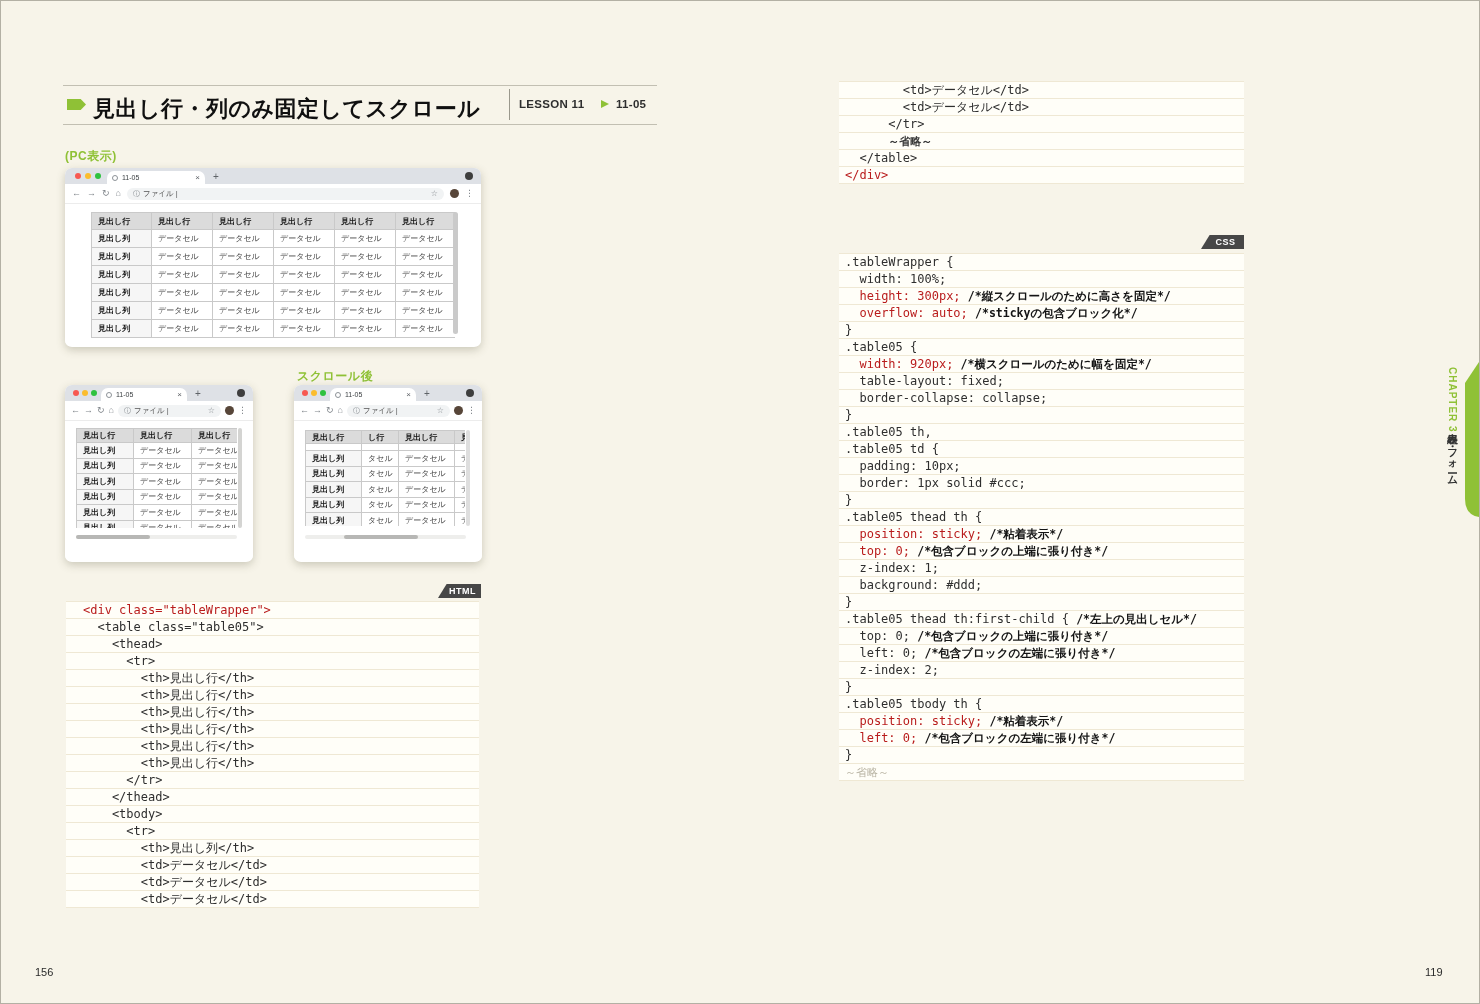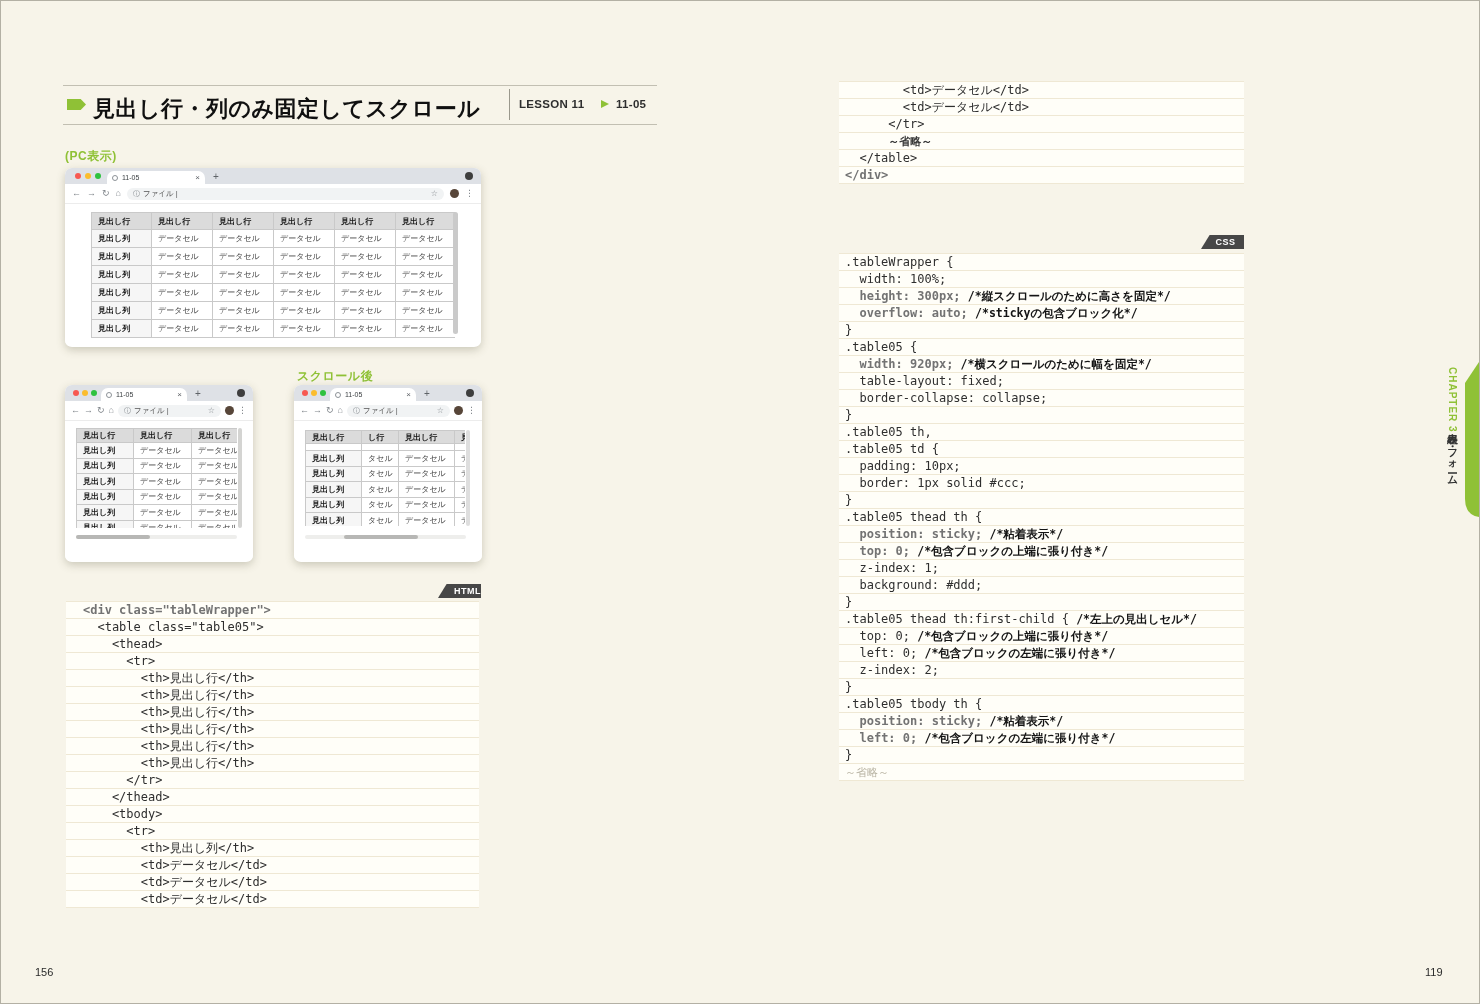--- a/index.html
+++ b/index.html
@@ -62,21 +62,21 @@
   .code-tag { position:absolute; width:43px; height:14px; background:#474747;
     clip-path:polygon(20% 0,100% 0,100% 100%,0 100%);
     color:#fff; font-size:9px; font-weight:bold; text-align:center; line-height:14px;
     letter-spacing:.5px; padding-left:6px; }
   .codeblock { position:absolute; background:#fffef8; border-top:1px solid #efe8d4; }
   .cl { height:17px; line-height:17px; border-bottom:1px solid #efe8d4; white-space:pre;
     font-family:"DejaVu Sans Mono","Liberation Mono",monospace; font-size:12px; overflow:hidden; }
   .pad17 .cl { padding-left:17px; }
   .pad6 .cl { padding-left:6px; }
   .seg-n { color:#2e2e2e; }
-  .seg-r { color:#737373; font-weight:bold; }
+  .seg-r { color:#b91c1c; font-weight:normal; }
   .seg-b { color:#141414; font-weight:bold; font-size:11.5px; }
   .seg-o { color:#3a3a3a; font-weight:bold; font-size:11px; }
   .seg-g { color:#b8b3a2; font-size:11px; }
 
   
   #chapter-tab-svg { position:absolute; }
   .vtext { position:absolute; writing-mode:vertical-rl; font-weight:bold; letter-spacing:1px; }
   #chapter-label { color:#8fc136; font-size:10px; }
   #section-label { color:#333; font-size:10.5px; }
 
@@ -373,21 +373,21 @@
               </tbody>
             </table>
           </div>
       </div>
       <div class="vscroll" style="left:172px;top:9px;width:4px;height:96px;background:#dedede;"></div>
       <div class="hscroll-track" style="left:11px;top:114px;width:161px;height:4px;"></div>
       <div class="hscroll-thumb" style="left:50px;top:114px;width:74px;height:4px;"></div>
     </div>
   </div>
 
-  <div class="code-tag" style="left:437px;top:583px;text-align:right;">HTML</div>
+  <div class="code-tag" style="left:437px;top:583px;">HTML</div>
   <div class="codeblock pad17" style="left:65px;top:600px;width:413px;">
       <div class="cl"><span class="seg-r">&lt;div class="tableWrapper"&gt;</span></div>
       <div class="cl"><span class="seg-n">  &lt;table class="table05"&gt;</span></div>
       <div class="cl"><span class="seg-n">    &lt;thead&gt;</span></div>
       <div class="cl"><span class="seg-n">      &lt;tr&gt;</span></div>
       <div class="cl"><span class="seg-n">        &lt;th&gt;見出し行&lt;/th&gt;</span></div>
       <div class="cl"><span class="seg-n">        &lt;th&gt;見出し行&lt;/th&gt;</span></div>
       <div class="cl"><span class="seg-n">        &lt;th&gt;見出し行&lt;/th&gt;</span></div>
       <div class="cl"><span class="seg-n">        &lt;th&gt;見出し行&lt;/th&gt;</span></div>
       <div class="cl"><span class="seg-n">        &lt;th&gt;見出し行&lt;/th&gt;</span></div>

